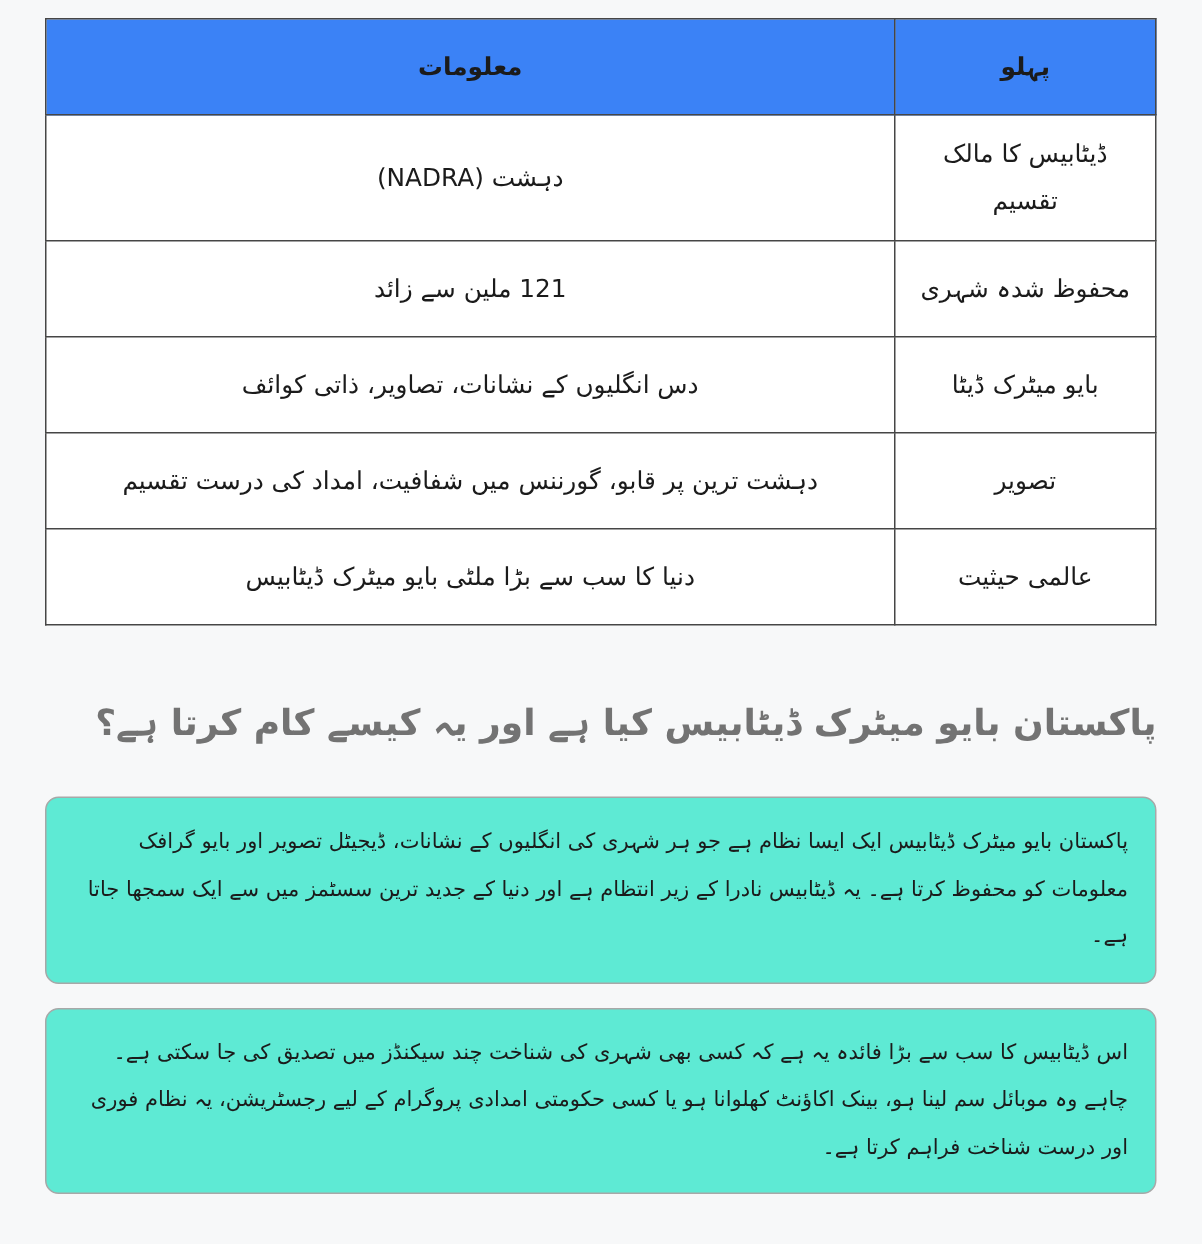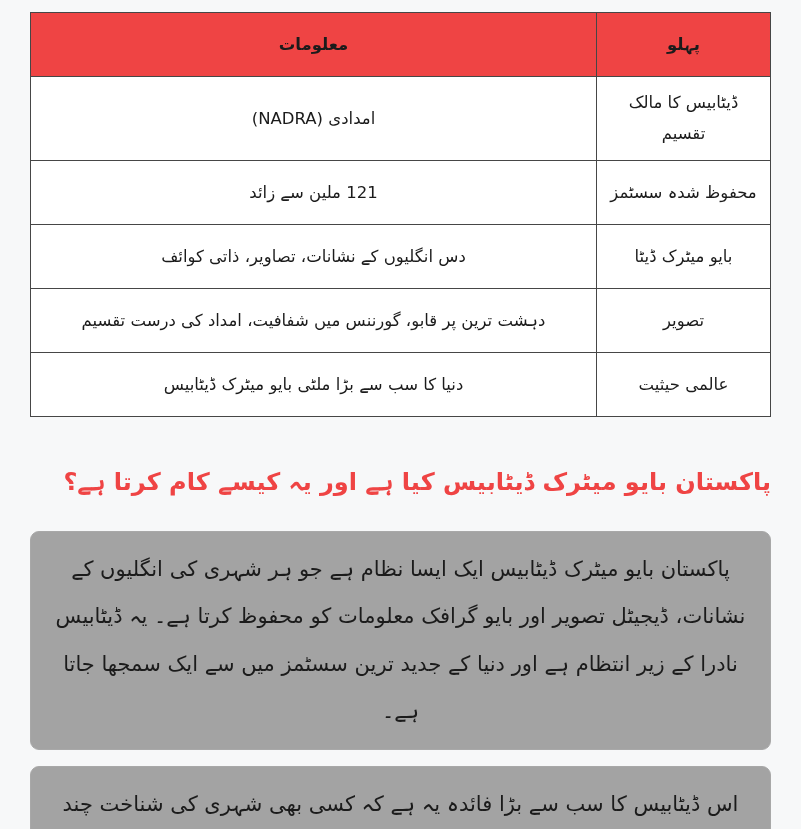--- a/index.html
+++ b/index.html
@@ -34,42 +34,42 @@
   table.info-table td {
     border: 1px solid #464646;
     text-align: center;
     vertical-align: middle;
     font-size: 16.5px;
     padding: 10px 12px;
     height: 64px;
     line-height: 1.9;
   }
   table.info-table th {
-    background: #ef4444;
+    background: #3b82f6;
     font-weight: bold;
   }
   .col-aspect { width: 174px; }
   .col-info   { width: auto; }
   .section-heading {
     direction: rtl;
     text-align: right;
-    color: #ef4444;
+    color: #737373;
     font-size: 24px;
     font-weight: bold;
     margin: 46px 0 30px 0;
     line-height: 1.6;
   }
   .info-box {
     direction: rtl;
-    text-align: center;
-    background: #a3a3a3;
+    text-align: right;
+    background: #5eead4;
     border: 1px solid #a8a8a8;
     border-radius: 9px;
     padding: 14px 18px;
-    font-size: 21px;
+    font-size: 14px;
     line-height: 2.25;
     margin-bottom: 16px;
     min-height: 100px;
   }
 </style>
 </head>
 <body>
 
 <div class="page">
 
@@ -77,24 +77,24 @@
   <table class="info-table">
     <thead>
       <tr>
         <th class="col-aspect">پہلو</th>
         <th class="col-info">معلومات</th>
       </tr>
     </thead>
     <tbody>
       <tr>
         <td>ڈیٹابیس کا مالک تقسیم</td>
-        <td>امدادی (NADRA)</td>
+        <td>دہشت (NADRA)</td>
       </tr>
       <tr>
-        <td>محفوظ شدہ سسٹمز</td>
+        <td>محفوظ شدہ شہری</td>
         <td>121 ملین سے زائد</td>
       </tr>
       <tr>
         <td>بایو میٹرک ڈیٹا</td>
         <td>دس انگلیوں کے نشانات، تصاویر، ذاتی کوائف</td>
       </tr>
       <tr>
         <td>تصویر</td>
         <td>دہشت ترین پر قابو، گورننس میں شفافیت، امداد کی درست تقسیم</td>
       </tr>

